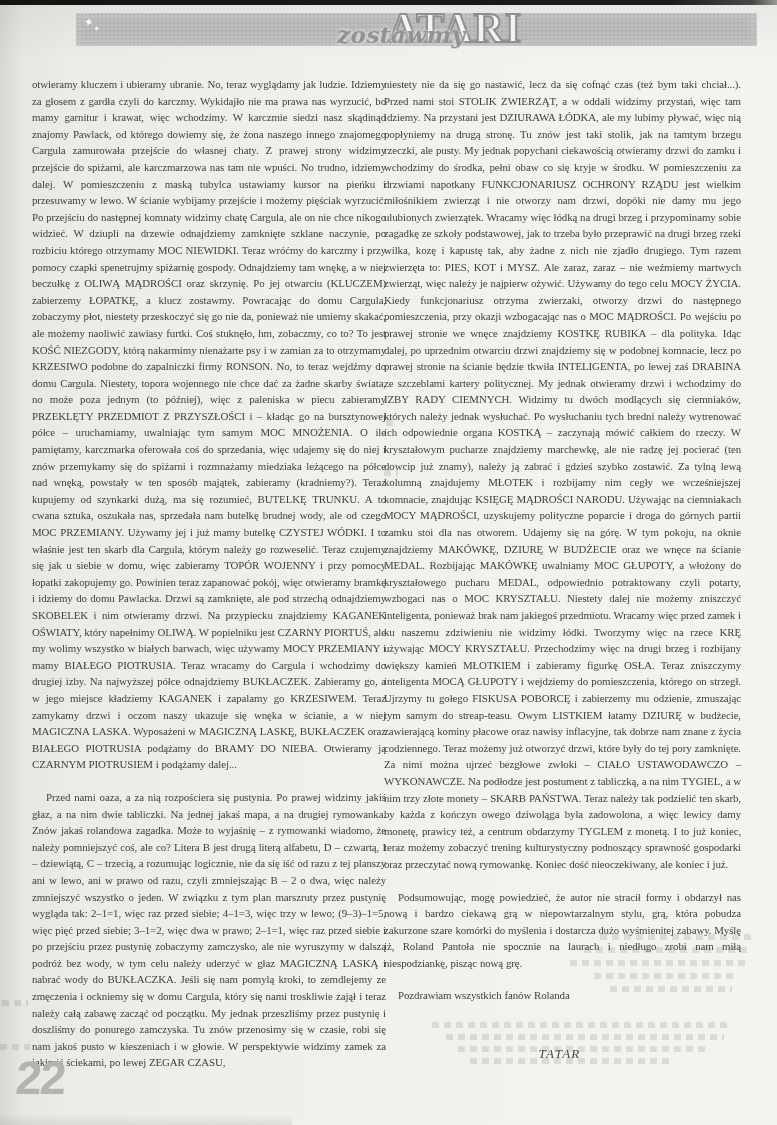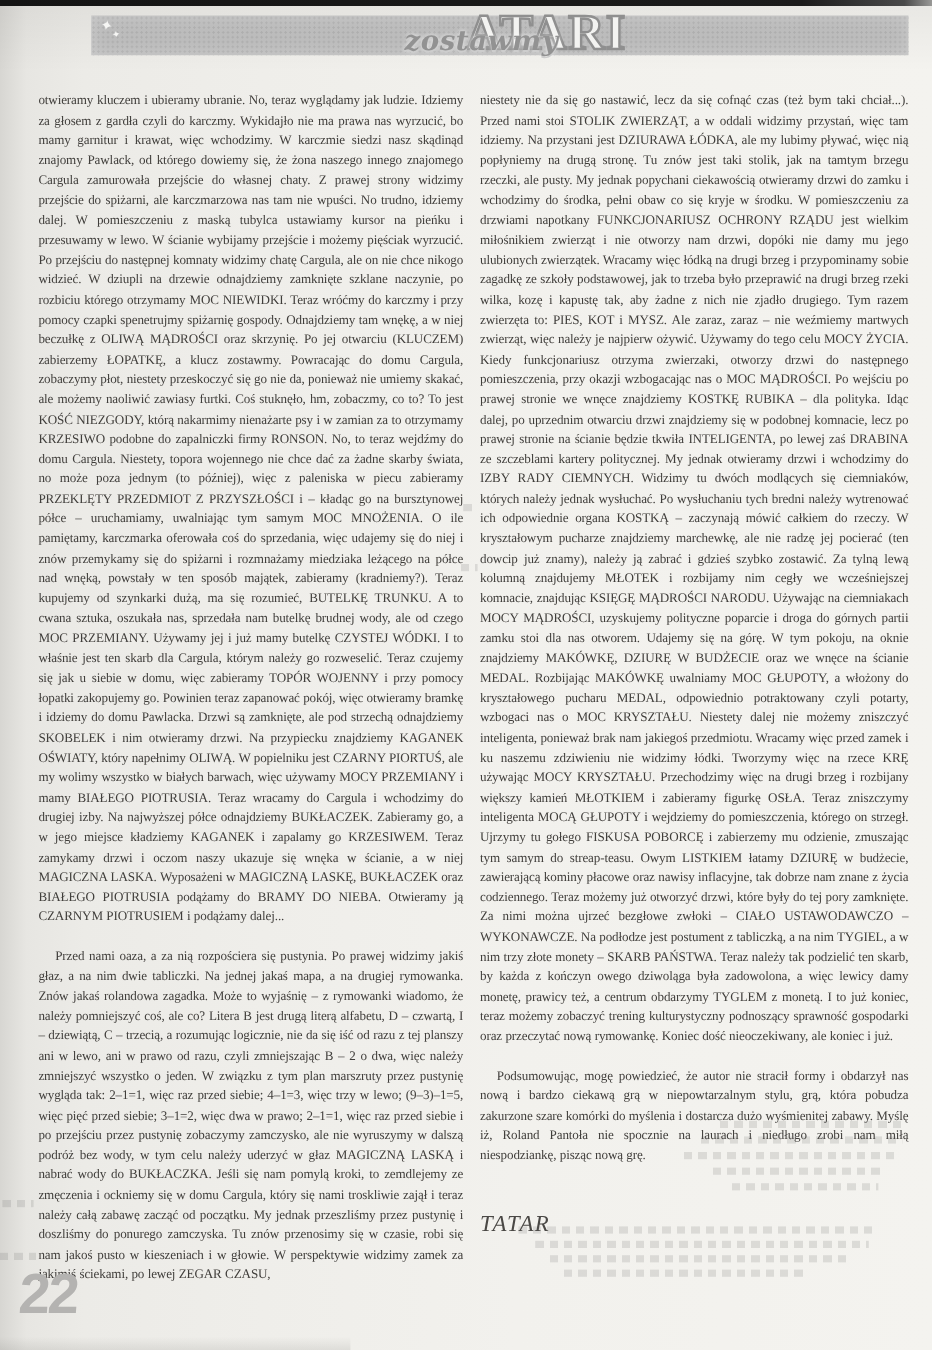--- a/index.html
+++ b/index.html
@@ -46,29 +46,29 @@
     z-index:2;
   }
   .col{
     position:absolute;top:60px;
     font-size:10.9px;line-height:16.6px;letter-spacing:-0.1px;
     text-align:justify;
     hyphens:auto;-webkit-hyphens:auto;
     word-spacing:.2px;
   }
   .col-left{left:32px;width:354px;}
-  .col-right{left:400px;width:357px;}
+  .col-right{left:384px;width:357px;}
   .col p{margin:16px 0 16px 0;}
   .col p.indent{text-indent:14px;}
   .signature{
     margin-top:42px;
-    text-align:left;
+    text-align:center;
     padding-right:6px;
     font-style:italic;
-    font-size:19px;
+    font-size:13px;
     letter-spacing:1.2px;
     color:#4a4845;
   }
   .page-number{
     position:absolute;left:16px;top:1054px;
     font-family:"Liberation Sans", sans-serif;
     font-weight:bold;font-size:47px;line-height:1;
     color:#b4b3b1;
     letter-spacing:-2px;
     transform:skewX(-4deg);
@@ -111,20 +111,21 @@
   </div>
 
   <div class="col col-left">
     <p>otwieramy kluczem i ubieramy ubranie. No, teraz wyglądamy jak ludzie. Idziemy za głosem z gardła czyli do karczmy. Wykidajło nie ma prawa nas wyrzucić, bo mamy garnitur i krawat, więc wchodzimy. W karczmie siedzi nasz skądinąd znajomy Pawlack, od którego dowiemy się, że żona naszego innego znajomego Cargula zamurowała przejście do własnej chaty. Z prawej strony widzimy przejście do spiżarni, ale karczmarzowa nas tam nie wpuści. No trudno, idziemy dalej. W pomieszczeniu z maską tubylca ustawiamy kursor na pieńku i przesuwamy w lewo. W ścianie wybijamy przejście i możemy pięściak wyrzucić. Po przejściu do następnej komnaty widzimy chatę Cargula, ale on nie chce nikogo widzieć. W dziupli na drzewie odnajdziemy zamknięte szklane naczynie, po rozbiciu którego otrzymamy MOC NIEWIDKI. Teraz wróćmy do karczmy i przy pomocy czapki spenetrujmy spiżarnię gospody. Odnajdziemy tam wnękę, a w niej beczułkę z OLIWĄ MĄDROŚCI oraz skrzynię. Po jej otwarciu (KLUCZEM) zabierzemy ŁOPATKĘ, a klucz zostawmy. Powracając do domu Cargula, zobaczymy płot, niestety przeskoczyć się go nie da, ponieważ nie umiemy skakać, ale możemy naoliwić zawiasy furtki. Coś stuknęło, hm, zobaczmy, co to? To jest KOŚĆ NIEZGODY, którą nakarmimy nienażarte psy i w zamian za to otrzymamy KRZESIWO podobne do zapalniczki firmy RONSON. No, to teraz wejdźmy do domu Cargula. Niestety, topora wojennego nie chce dać za żadne skarby świata, no może poza jednym (to później), więc z paleniska w piecu zabieramy PRZEKLĘTY PRZEDMIOT Z PRZYSZŁOŚCI i – kładąc go na bursztynowej półce – uruchamiamy, uwalniając tym samym MOC MNOŻENIA. O ile pamiętamy, karczmarka oferowała coś do sprzedania, więc udajemy się do niej i znów przemykamy się do spiżarni i rozmnażamy miedziaka leżącego na półce nad wnęką, powstały w ten sposób majątek, zabieramy (kradniemy?). Teraz kupujemy od szynkarki dużą, ma się rozumieć, BUTELKĘ TRUNKU. A to cwana sztuka, oszukała nas, sprzedała nam butelkę brudnej wody, ale od czego MOC PRZEMIANY. Używamy jej i już mamy butelkę CZYSTEJ WÓDKI. I to właśnie jest ten skarb dla Cargula, którym należy go rozweselić. Teraz czujemy się jak u siebie w domu, więc zabieramy TOPÓR WOJENNY i przy pomocy łopatki zakopujemy go. Powinien teraz zapanować pokój, więc otwieramy bramkę i idziemy do domu Pawlacka. Drzwi są zamknięte, ale pod strzechą odnajdziemy SKOBELEK i nim otwieramy drzwi. Na przypiecku znajdziemy KAGANEK OŚWIATY, który napełnimy OLIWĄ. W popielniku jest CZARNY PIORTUŚ, ale my wolimy wszystko w białych barwach, więc używamy MOCY PRZEMIANY i mamy BIAŁEGO PIOTRUSIA. Teraz wracamy do Cargula i wchodzimy do drugiej izby. Na najwyższej półce odnajdziemy BUKŁACZEK. Zabieramy go, a w jego miejsce kładziemy KAGANEK i zapalamy go KRZESIWEM. Teraz zamykamy drzwi i oczom naszy ukazuje się wnęka w ścianie, a w niej MAGICZNA LASKA. Wyposażeni w MAGICZNĄ LASKĘ, BUKŁACZEK oraz BIAŁEGO PIOTRUSIA podążamy do BRAMY DO NIEBA. Otwieramy ją CZARNYM PIOTRUSIEM i podążamy dalej...</p>
     <p class="indent">Przed nami oaza, a za nią rozpościera się pustynia. Po prawej widzimy jakiś głaz, a na nim dwie tabliczki. Na jednej jakaś mapa, a na drugiej rymowanka. Znów jakaś rolandowa zagadka. Może to wyjaśnię – z rymowanki wiadomo, że należy pomniejszyć coś, ale co? Litera B jest drugą literą alfabetu, D – czwartą, I – dziewiątą, C – trzecią, a rozumując logicznie, nie da się iść od razu z tej planszy ani w lewo, ani w prawo od razu, czyli zmniejszając B – 2 o dwa, więc należy zmniejszyć wszystko o jeden. W związku z tym plan marszruty przez pustynię wygląda tak: 2–1=1, więc raz przed siebie; 4–1=3, więc trzy w lewo; (9–3)–1=5, więc pięć przed siebie; 3–1=2, więc dwa w prawo; 2–1=1, więc raz przed siebie i po przejściu przez pustynię zobaczymy zamczysko, ale nie wyruszymy w dalszą podróż bez wody, w tym celu należy uderzyć w głaz MAGICZNĄ LASKĄ i nabrać wody do BUKŁACZKA. Jeśli się nam pomylą kroki, to zemdlejemy ze zmęczenia i ockniemy się w domu Cargula, który się nami troskliwie zajął i teraz należy całą zabawę zacząć od początku. My jednak przeszliśmy przez pustynię i doszliśmy do ponurego zamczyska. Tu znów przenosimy się w czasie, robi się nam jakoś pusto w kieszeniach i w głowie. W perspektywie widzimy zamek za jakimiś ściekami, po lewej ZEGAR CZASU,</p>
   </div>
 
   <div class="col col-right">
     <p>niestety nie da się go nastawić, lecz da się cofnąć czas (też bym taki chciał...). Przed nami stoi STOLIK ZWIERZĄT, a w oddali widzimy przystań, więc tam idziemy. Na przystani jest DZIURAWA ŁÓDKA, ale my lubimy pływać, więc nią popłyniemy na drugą stronę. Tu znów jest taki stolik, jak na tamtym brzegu rzeczki, ale pusty. My jednak popychani ciekawością otwieramy drzwi do zamku i wchodzimy do środka, pełni obaw co się kryje w środku. W pomieszczeniu za drzwiami napotkany FUNKCJONARIUSZ OCHRONY RZĄDU jest wielkim miłośnikiem zwierząt i nie otworzy nam drzwi, dopóki nie damy mu jego ulubionych zwierzątek. Wracamy więc łódką na drugi brzeg i przypominamy sobie zagadkę ze szkoły podstawowej, jak to trzeba było przeprawić na drugi brzeg rzeki wilka, kozę i kapustę tak, aby żadne z nich nie zjadło drugiego. Tym razem zwierzęta to: PIES, KOT i MYSZ. Ale zaraz, zaraz – nie weźmiemy martwych zwierząt, więc należy je najpierw ożywić. Używamy do tego celu MOCY ŻYCIA. Kiedy funkcjonariusz otrzyma zwierzaki, otworzy drzwi do następnego pomieszczenia, przy okazji wzbogacając nas o MOC MĄDROŚCI. Po wejściu po prawej stronie we wnęce znajdziemy KOSTKĘ RUBIKA – dla polityka. Idąc dalej, po uprzednim otwarciu drzwi znajdziemy się w podobnej komnacie, lecz po prawej stronie na ścianie będzie tkwiła INTELIGENTA, po lewej zaś DRABINA ze szczeblami kartery politycznej. My jednak otwieramy drzwi i wchodzimy do IZBY RADY CIEMNYCH. Widzimy tu dwóch modlących się ciemniaków, których należy jednak wysłuchać. Po wysłuchaniu tych bredni należy wytrenować ich odpowiednie organa KOSTKĄ – zaczynają mówić całkiem do rzeczy. W kryształowym pucharze znajdziemy marchewkę, ale nie radzę jej pocierać (ten dowcip już znamy), należy ją zabrać i gdzieś szybko zostawić. Za tylną lewą kolumną znajdujemy MŁOTEK i rozbijamy nim cegły we wcześniejszej komnacie, znajdując KSIĘGĘ MĄDROŚCI NARODU. Używając na ciemniakach MOCY MĄDROŚCI, uzyskujemy polityczne poparcie i droga do górnych partii zamku stoi dla nas otworem. Udajemy się na górę. W tym pokoju, na oknie znajdziemy MAKÓWKĘ, DZIURĘ W BUDŻECIE oraz we wnęce na ścianie MEDAL. Rozbijając MAKÓWKĘ uwalniamy MOC GŁUPOTY, a włożony do kryształowego pucharu MEDAL, odpowiednio potraktowany czyli potarty, wzbogaci nas o MOC KRYSZTAŁU. Niestety dalej nie możemy zniszczyć inteligenta, ponieważ brak nam jakiegoś przedmiotu. Wracamy więc przed zamek i ku naszemu zdziwieniu nie widzimy łódki. Tworzymy więc na rzece KRĘ używając MOCY KRYSZTAŁU. Przechodzimy więc na drugi brzeg i rozbijany większy kamień MŁOTKIEM i zabieramy figurkę OSŁA. Teraz zniszczymy inteligenta MOCĄ GŁUPOTY i wejdziemy do pomieszczenia, którego on strzegł. Ujrzymy tu gołego FISKUSA POBORCĘ i zabierzemy mu odzienie, zmuszając tym samym do streap-teasu. Owym LISTKIEM łatamy DZIURĘ w budżecie, zawierającą kominy płacowe oraz nawisy inflacyjne, tak dobrze nam znane z życia codziennego. Teraz możemy już otworzyć drzwi, które były do tej pory zamknięte. Za nimi można ujrzeć bezgłowe zwłoki – CIAŁO USTAWODAWCZO – WYKONAWCZE. Na podłodze jest postument z tabliczką, a na nim TYGIEL, a w nim trzy złote monety – SKARB PAŃSTWA. Teraz należy tak podzielić ten skarb, by każda z kończyn owego dziwoląga była zadowolona, a więc lewicy damy monetę, prawicy też, a centrum obdarzymy TYGLEM z monetą. I to już koniec, teraz możemy zobaczyć trening kulturystyczny podnoszący sprawność gospodarki oraz przeczytać nową rymowankę. Koniec dość nieoczekiwany, ale koniec i już.</p>
     <p class="indent">Podsumowując, mogę powiedzieć, że autor nie stracił formy i obdarzył nas nową i bardzo ciekawą grą w niepowtarzalnym stylu, grą, która pobudza zakurzone szare komórki do myślenia i dostarcza dużo wyśmienitej zabawy. Myślę iż, Roland Pantoła nie spocznie na laurach i niedługo zrobi nam miłą niespodziankę, pisząc nową grę.</p>
+    <p class="indent">Pozdrawiam wszystkich fanów Rolanda</p>
     <div class="signature">TATAR</div>
   </div>
 
   <div class="page-number">22</div>
 
   <div class="ghost g1"></div>
   <div class="ghost g2"></div>
   <div class="ghost g3"></div>
   <div class="ghost g4"></div>
   <div class="ghost g5"></div>

